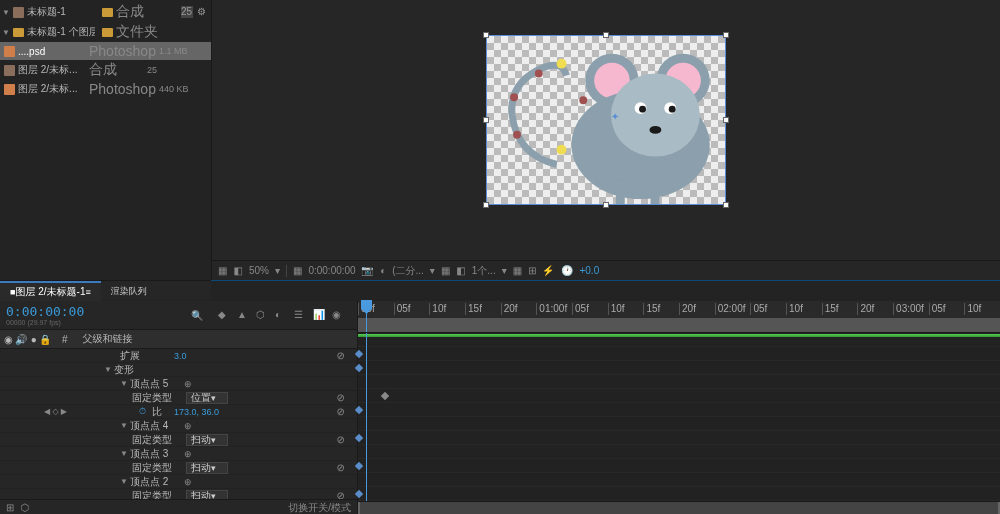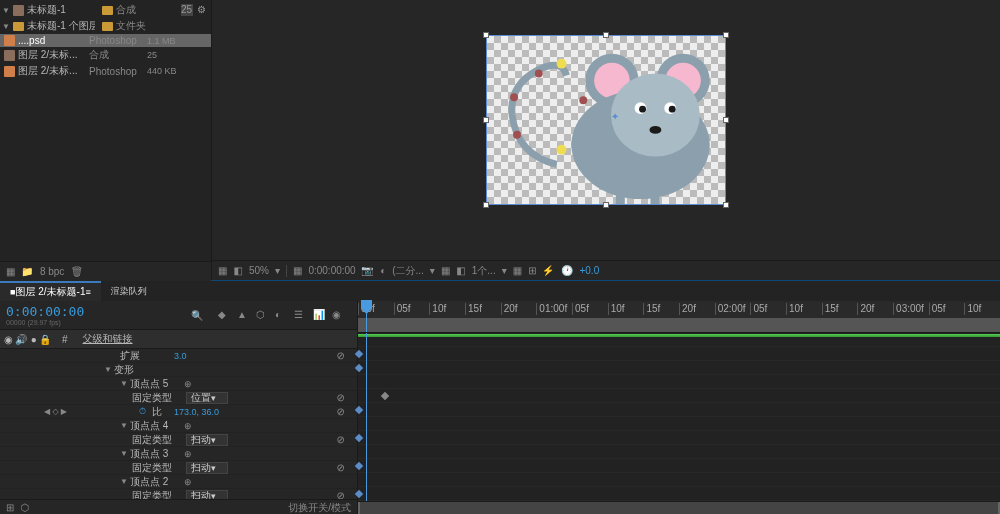--- a/index.html
+++ b/index.html
@@ -10,21 +10,21 @@
 .icon-small { width: 12px; height: 12px; color: #999; }
 .project-tree { padding: 2px 0; }
 .tree-row { display: flex; align-items: center; padding: 1px 2px; gap: 3px; font-size: 9px; }
 .tree-row.selected { background: #666; color: #fff; }
 .tree-row.sub { padding-left: 4px; }
 .tree-arrow { font-size: 8px; color: #888; width: 8px; }
 .folder-icon { width: 11px; height: 9px; background: #c99a37; border-radius: 1px; }
 .file-icon-psd { width: 11px; height: 11px; background: #d17f4a; border-radius: 1px; }
 .file-icon-comp { width: 11px; height: 11px; background: #8a6d5a; border-radius: 1px; }
 .tree-name { flex: 0 0 68px; white-space: nowrap; overflow: hidden; }
-.tree-type { flex: 0 0 55px; color: #888; font-size: 10px; }
+.tree-type { flex: 0 0 55px; color: #888; font-size: 14px; }
 .tree-size { color: #888; font-size: 9px; }
 .preview-area { flex: 1; background: #262626; display: flex; flex-direction: column; }
 .preview-canvas { flex: 1; display: flex; align-items: center; justify-content: center; position: relative; }
 .canvas-box { width: 240px; height: 170px; position: relative; background-image: repeating-conic-gradient(#bbb 0 25%, #eee 0 50%); background-size: 14px 14px; border: 1px solid #5a8cd6; margin-top: -20px; }
 .handle { position: absolute; width: 6px; height: 6px; background: #fff; border: 1px solid #666; }
 .watermark { position: absolute; top: 230px; font-size: 26px; color: #999; font-weight: bold; letter-spacing: 2px; opacity: 0.7; }
 .preview-toolbar { height: 20px; background: #262626; border-top: 1px solid #1a1a1a; display: flex; align-items: center; gap: 6px; padding: 0 6px; font-size: 9px; color: #888; }
 .tb-sep { width: 1px; height: 12px; background: #444; }
 .project-footer { height: 20px; background: #262626; display: flex; align-items: center; gap: 6px; padding: 0 6px; font-size: 9px; color: #888; border-top: 1px solid #1a1a1a; }
 .bottom-section { height: 234px; background: #1e1e1e; border-top: 1px solid #0a4a7a; }
@@ -35,21 +35,21 @@
 .timeline-left { width: 358px; background: #262626; border-right: 1px solid #1a1a1a; display: flex; flex-direction: column; }
 .timecode-row { display: flex; align-items: center; padding: 3px 6px; gap: 8px; border-bottom: 1px solid #1a1a1a; }
 .timecode { color: #3a9ad9; font-size: 13px; font-family: monospace; }
 .timecode-sub { color: #666; font-size: 7px; }
 .search-icon { margin-left: auto; color: #888; }
 .tl-icon-row { display: flex; gap: 6px; padding: 0 6px; align-items: center; }
 .tl-icon { width: 13px; height: 13px; color: #888; }
 .layer-header { display: flex; align-items: center; padding: 2px 4px; background: #2e2e2e; border-bottom: 1px solid #1a1a1a; font-size: 9px; }
 .layer-header-col1 { width: 58px; }
 .layer-header-col2 { flex: 1; }
-.layer-header-col3 { width: 80px; text-align: center; text-decoration: underline; }
+.layer-header-col3 { width: 80px; text-align: center; }
 .layer-rows { flex: 1; overflow: hidden; }
 .layer-row { display: flex; align-items: center; padding: 1px 4px; font-size: 9px; height: 14px; border-bottom: 1px solid #222; }
 .lr-indent1 { width: 100px; }
 .lr-indent2 { width: 116px; }
 .lr-indent3 { width: 128px; }
 .lr-arrow { width: 10px; font-size: 8px; color: #888; }
 .lr-label { flex: 0 0 54px; white-space: nowrap; }
 .lr-stopwatch { color: #888; font-size: 9px; width: 13px; }
 .lr-value { color: #3a9ad9; font-size: 9px; }
 .lr-dropdown { background: #333; border: 1px solid #444; padding: 0 4px; font-size: 9px; color: #ccc; width: 42px; height: 12px; display: flex; align-items: center; }

